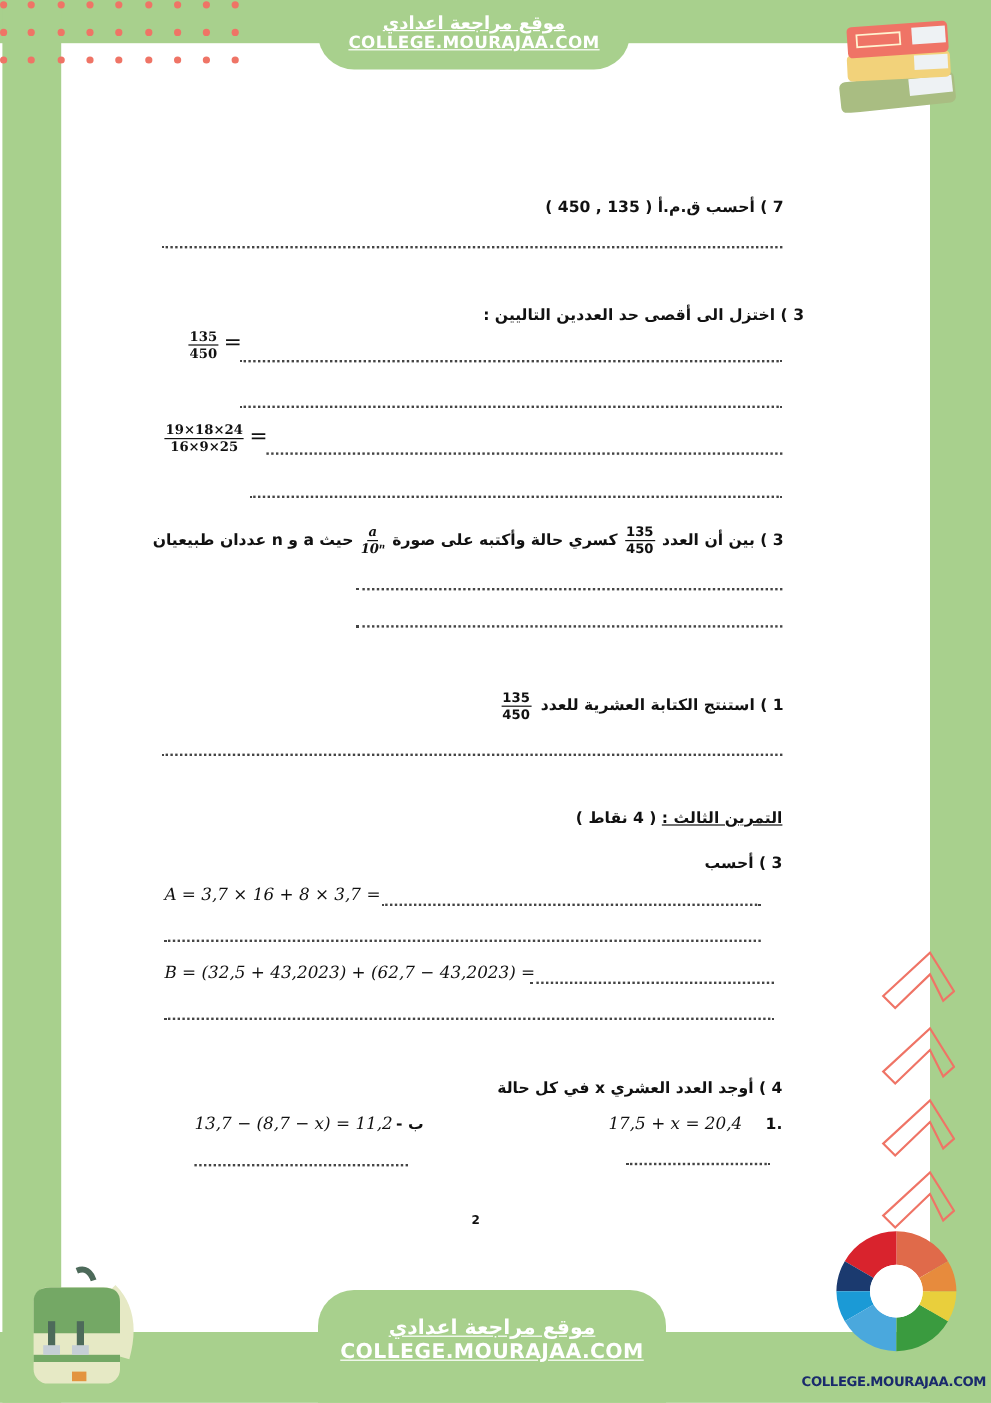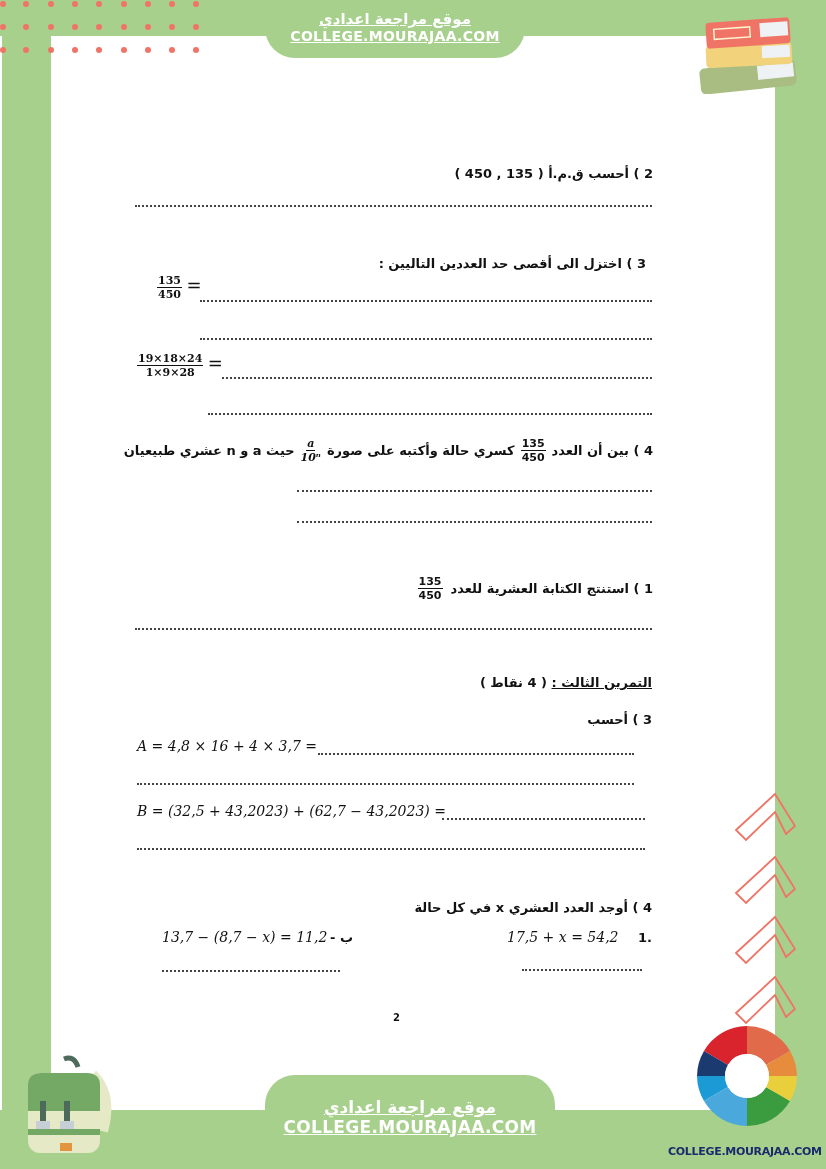--- a/index.html
+++ b/index.html
@@ -65,87 +65,87 @@
 <svg style="position:absolute;left:692px;top:12px" width="112" height="82" viewBox="0 0 112 82">
   <rect x="8" y="52" width="96" height="26" rx="5" fill="#a9bd82" transform="rotate(-6 56 65)"></rect>
   <rect x="66" y="55" width="36" height="14" fill="#eef2f4" transform="rotate(-6 56 65)"></rect>
   <rect x="14" y="32" width="86" height="22" rx="4" fill="#f2d27a" transform="rotate(-3 56 43)"></rect>
   <rect x="70" y="35" width="28" height="12" fill="#eef2f4" transform="rotate(-3 56 43)"></rect>
   <rect x="14" y="8" width="84" height="26" rx="4" fill="#ef7466" transform="rotate(-4 56 21)"></rect>
   <rect x="68" y="12" width="28" height="14" fill="#eef2f4" transform="rotate(-4 56 21)"></rect>
   <rect x="22" y="15" width="36" height="10" fill="none" stroke="#fff3d0" stroke-width="1.5" transform="rotate(-4 56 21)"></rect>
 </svg>
 
-<div class="t" style="right:173px;top:166px;">2 ) أحسب ق.م.أ ( 135 , 450 )</div>
+<div class="t" style="right:173px;top:166px;">7 ) أحسب ق.م.أ ( 135 , 450 )</div>
 <div class="line" style="left:135px;width:517px;top:205px;"></div>
 
-<div class="t" style="right:180px;top:256px;">3 ) اختزل الى أقصى حد العددين التاليين :</div>
+<div class="t" style="right:156px;top:256px;">3 ) اختزل الى أقصى حد العددين التاليين :</div>
 <div class="m" style="left:157px;top:274px;">
   <span class="frac">
       <span class="num">135</span>
       <span>450</span>
     </span>
   <span style="font-size:18px;">=</span>
 </div>
 <div class="line" style="left:200px;width:452px;top:300px;"></div>
 <div class="line" style="left:200px;width:452px;top:338px;"></div>
 
 <div class="m" style="left:137px;top:352px;">
   <span class="frac">
       <span class="num">19×18×24</span>
-      <span>1×9×28</span>
+      <span>16×9×25</span>
     </span>
   <span style="font-size:18px;">=</span>
 </div>
 <div class="line" style="left:222px;width:430px;top:377px;"></div>
 <div class="line" style="left:208px;width:444px;top:413px;"></div>
 
 <div style="position:absolute;right:173px;top:437px;direction:rtl;font-size:13px;font-weight:bold;white-space:nowrap;display:flex;align-items:center;gap:6px;">
-  <span>4 ) بين أن العدد</span>
+  <span>3 ) بين أن العدد</span>
   <span class="frac">
       <span class="num">135</span>
       <span>450</span>
     </span>
   <span>كسري حالة وأكتبه على صورة</span>
   <span class="frac" style="font-family:'DejaVu Serif',serif;font-style:italic;">
       <span class="num">a</span>
       <span>10ⁿ</span>
     </span>
-  <span>حيث a و n عشري طبيعيان</span>
+  <span>حيث a و n عددان طبيعيان</span>
 </div>
 <div class="line" style="left:297px;width:355px;top:490px;"></div>
 <div class="line" style="left:297px;width:355px;top:521px;"></div>
 
 <div style="position:absolute;right:173px;top:575px;direction:rtl;font-size:13px;font-weight:bold;white-space:nowrap;display:flex;align-items:center;gap:8px;">
   <span>1 ) استنتج الكتابة العشرية للعدد</span>
   <span class="frac">
       <span class="num">135</span>
       <span>450</span>
     </span>
 </div>
 <div class="line" style="left:135px;width:517px;top:628px;"></div>
 
 <div class="t" style="right:174px;top:675px;">
   <span style="text-decoration:underline;">التمرين الثالث :</span>
   <span>( 4 نقاط )</span>
 </div>
 <div class="t" style="right:174px;top:712px;">3 ) أحسب</div>
 
-<div class="m" style="left:137px;top:738px;font-style:italic;">A = 4,8 × 16 + 4 × 3,7 =</div>
+<div class="m" style="left:137px;top:738px;font-style:italic;">A = 3,7 × 16 + 8 × 3,7 =</div>
 <div class="line" style="left:318px;width:316px;top:753px;"></div>
 <div class="line" style="left:137px;width:497px;top:783px;"></div>
 
 <div class="m" style="left:137px;top:803px;font-style:italic;">B = (32,5 + 43,2023) + (62,7 − 43,2023) =</div>
 <div class="line" style="left:442px;width:203px;top:818px;"></div>
 <div class="line" style="left:137px;width:508px;top:848px;"></div>
 
 <div class="t" style="right:174px;top:900px;">4 ) أوجد العدد العشري x في كل حالة</div>
 
 <div class="t" style="right:174px;top:930px;">.1</div>
-<div class="m" style="left:507px;top:929px;font-style:italic;">17,5 + x = 54,2</div>
+<div class="m" style="left:507px;top:929px;font-style:italic;">17,5 + x = 20,4</div>
 <div class="line" style="left:522px;width:120px;top:969px;"></div>
 
 <div class="m" style="left:162px;top:929px;font-style:italic;">13,7 − (8,7 − x) = 11,2</div>
 <div class="t" style="left:330px;top:930px;">ب -</div>
 <div class="line" style="left:162px;width:178px;top:970px;"></div>
 
 <div style="position:absolute;left:393px;top:1012px;font-size:10px;font-weight:bold;">2</div>
 
 <svg class="chev" style="left:732px;top:790px" width="64" height="250" viewBox="0 0 64 250">
   <g fill="none" stroke="#ef7466" stroke-width="1.8">

